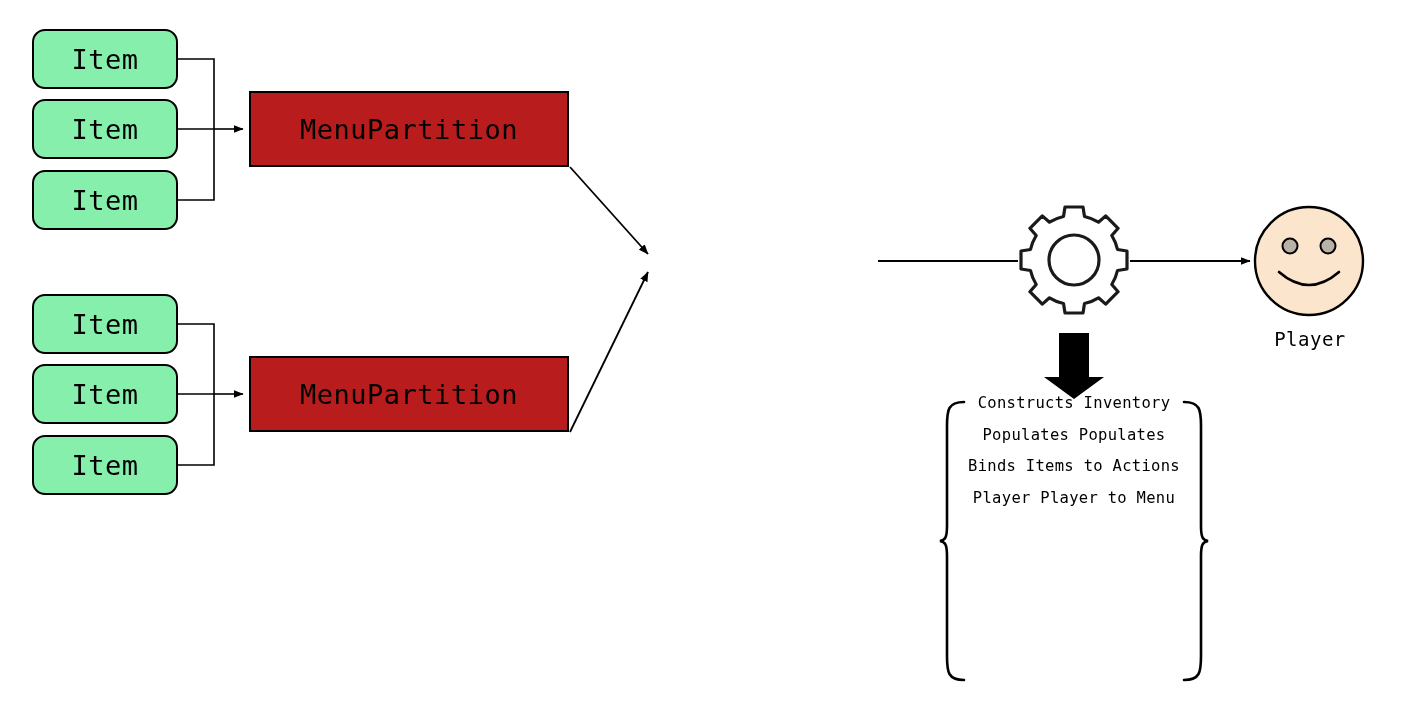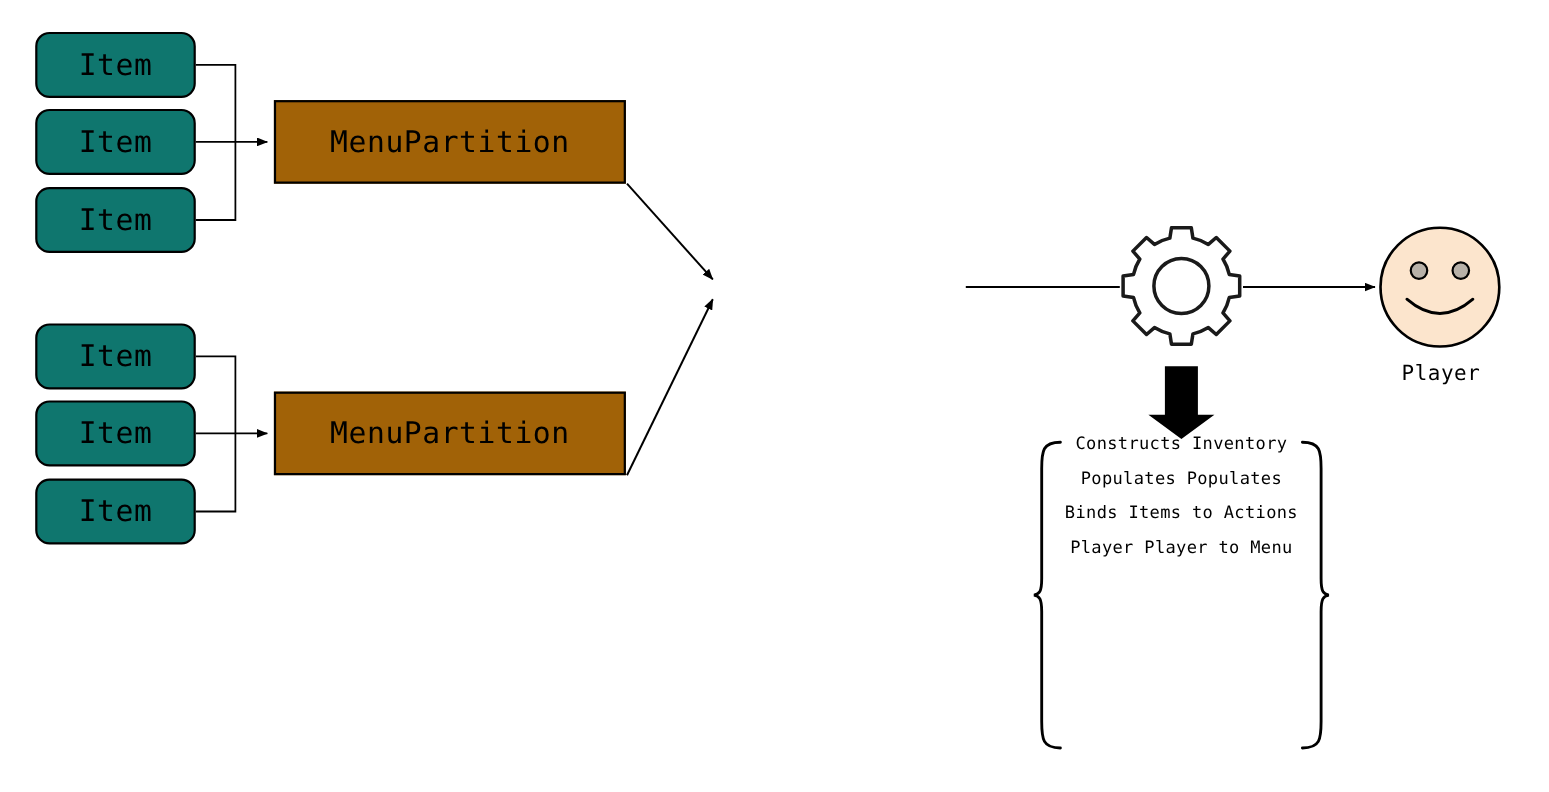--- a/index.html
+++ b/index.html
@@ -36,41 +36,41 @@
   }
 
   
   .item-node {
     position: absolute;
     width: 146px;
     height: 60px;
     box-sizing: border-box;
     border: 2px solid #000000;
     border-radius: 13px;
-    background: #0f766e;
+    background: #86efac;
     display: flex;
     align-items: center;
     justify-content: center;
   }
   .item-node .node-label {
     font-family: "DejaVu Sans Mono", "Liberation Mono", monospace;
     font-size: 27px;
     line-height: 1;
     color: #000000;
     letter-spacing: 0.5px;
   }
 
   
   .partition-node {
     position: absolute;
     width: 320px;
     height: 76px;
     box-sizing: border-box;
     border: 2px solid #000000;
-    background: #a16207;
+    background: #b91c1c;
     display: flex;
     align-items: center;
     justify-content: center;
   }
   .partition-node .node-label {
     font-family: "DejaVu Sans Mono", "Liberation Mono", monospace;
     font-size: 27px;
     line-height: 1;
     color: #000000;
     letter-spacing: 0.5px;

